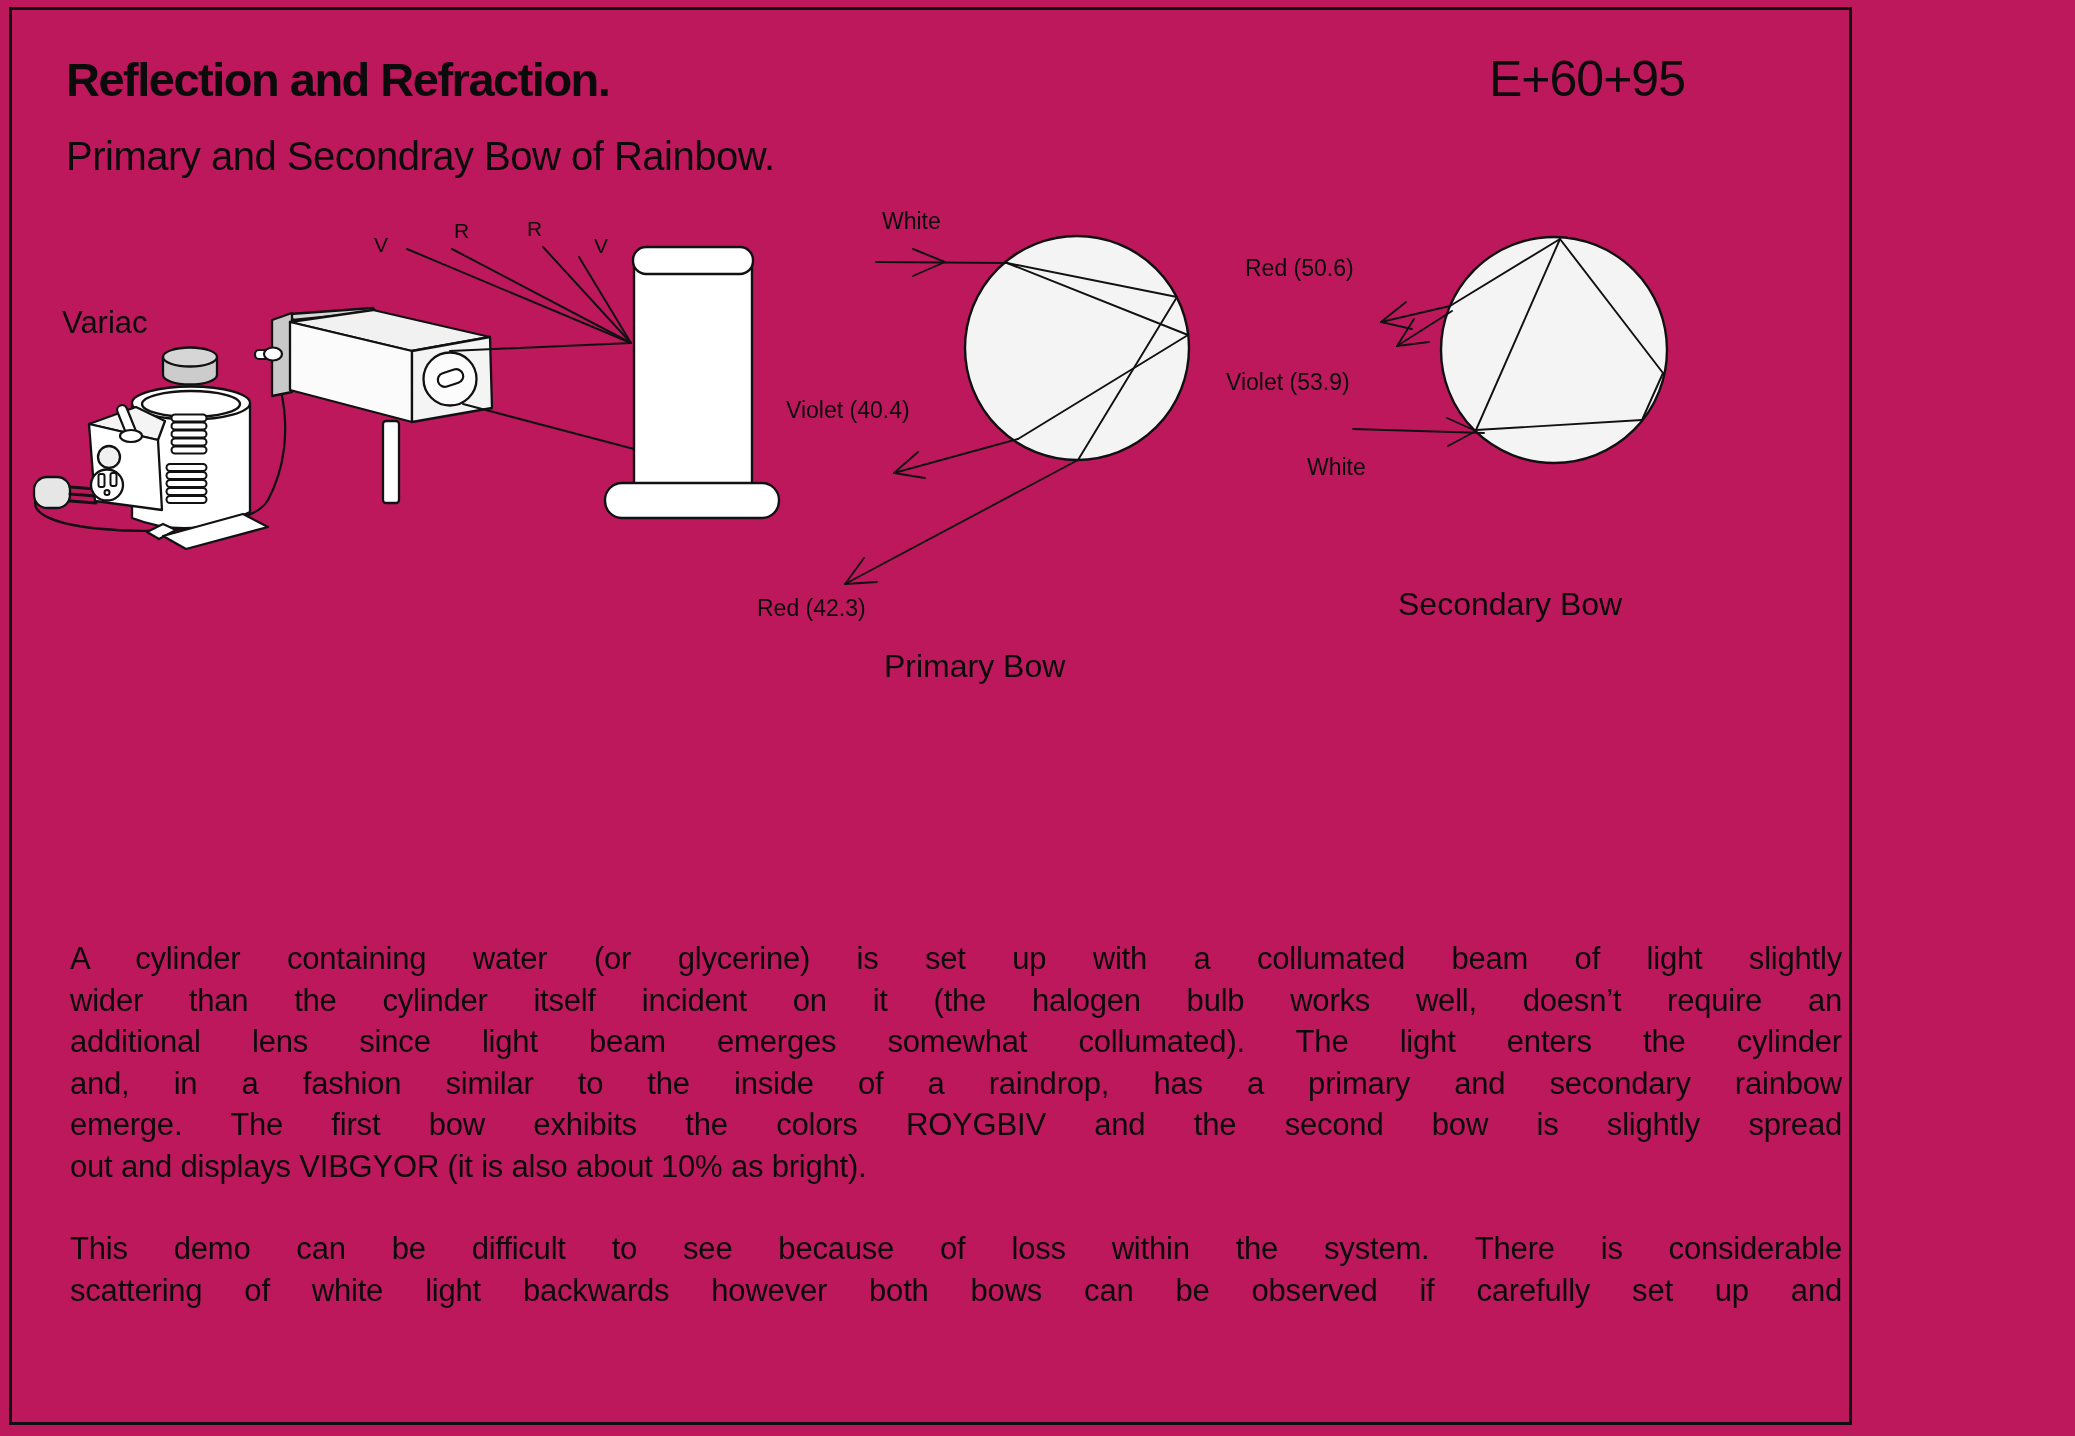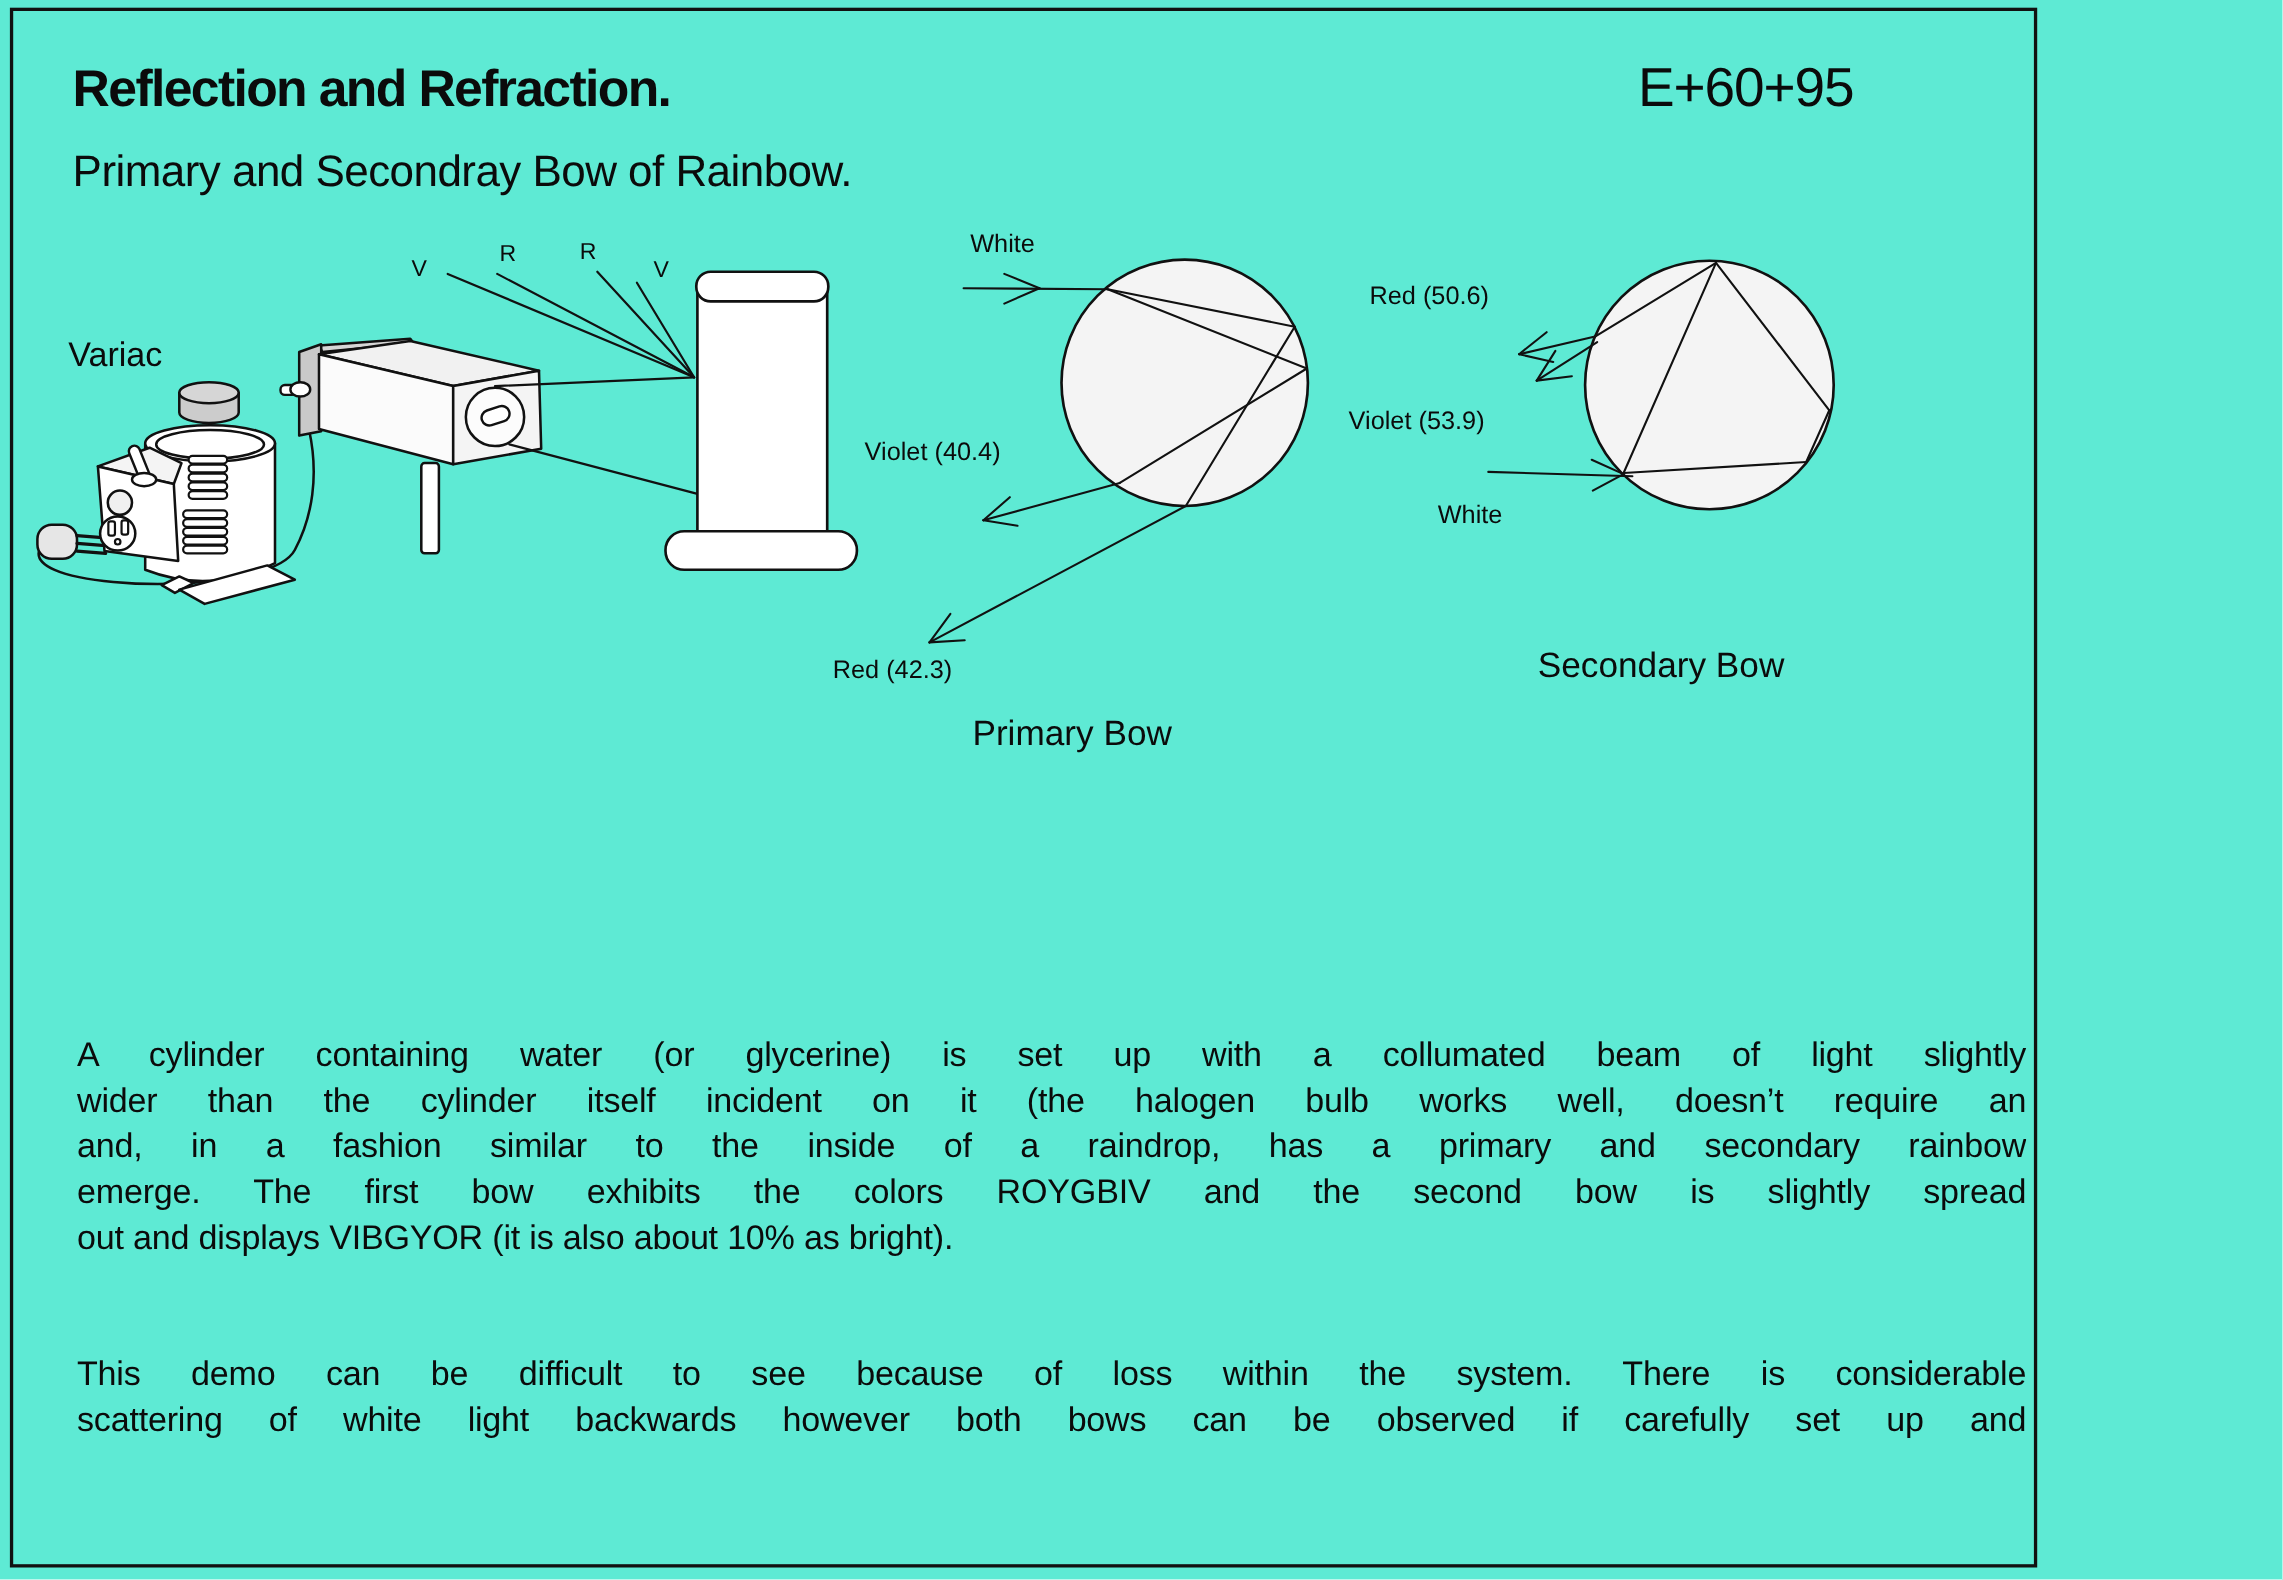--- a/index.html
+++ b/index.html
@@ -1,16 +1,16 @@
 <!DOCTYPE html>
 <html><head>
 <meta charset="utf-8">
 <style>
   html,body{margin:0;padding:0;background:#fff;}
-  #page{position:relative;width:2075px;height:1436px;background:#5eead4;
+  #page{position:relative;width:2075px;height:1436px;background:#be185d;
         font-family:"Liberation Sans", sans-serif;color:#0b0b0b;overflow:hidden;}
   #frame{position:absolute;left:9px;top:7px;width:1837px;height:1412px;
          border:3px solid #111;}
   .lbl{position:absolute;white-space:nowrap;color:#0b0b0b;}
   .t-title{left:66px;top:52px;font-size:47px;font-weight:bold;letter-spacing:-1.5px;}
   .t-code{left:1489px;top:50px;font-size:50px;font-weight:normal;letter-spacing:-1px;}
   .t-sub{left:66px;top:134px;font-size:40px;letter-spacing:-0.5px;}
   .t-variac{left:62px;top:305px;font-size:31px;}
   .raylbl{font-size:21px;}
   .dlbl{font-size:23px;}
@@ -172,20 +172,21 @@
   <div class="lbl cap" style="left:884px;top:648px;">Primary Bow</div>
 
   <div class="lbl dlbl" style="left:1245px;top:255px;">Red (50.6)</div>
   <div class="lbl dlbl" style="left:1226px;top:369px;">Violet (53.9)</div>
   <div class="lbl dlbl" style="left:1307px;top:454px;">White</div>
   <div class="lbl cap" style="left:1398px;top:586px;">Secondary Bow</div>
 
   <div id="para1" class="bodytext">
     <div class="bl j">A cylinder containing water (or glycerine) is set up with a collumated beam of light slightly</div>
     <div class="bl j">wider than the cylinder itself incident on it (the halogen bulb works well, doesn’t require an</div>
+    <div class="bl j">additional lens since light beam emerges somewhat collumated).  The light enters the cylinder</div>
     <div class="bl j">and, in a fashion similar to the inside of a raindrop, has a primary and secondary rainbow</div>
     <div class="bl j">emerge.  The first bow exhibits the colors ROYGBIV and the second bow is slightly spread</div>
     <div class="bl last">out and displays VIBGYOR (it is also about 10% as bright).</div>
   </div>
 
   <div id="para2" class="bodytext">
     <div class="bl j">This demo can be difficult to see because of loss within the system.  There is considerable</div>
     <div class="bl j">scattering of white light backwards however both bows can be observed if carefully set up and</div>
   </div>
 </div>

